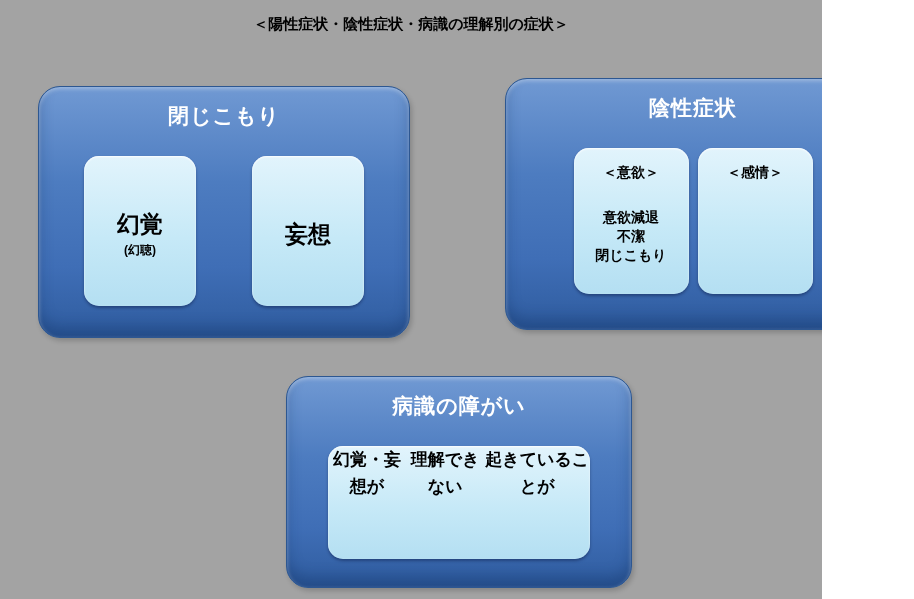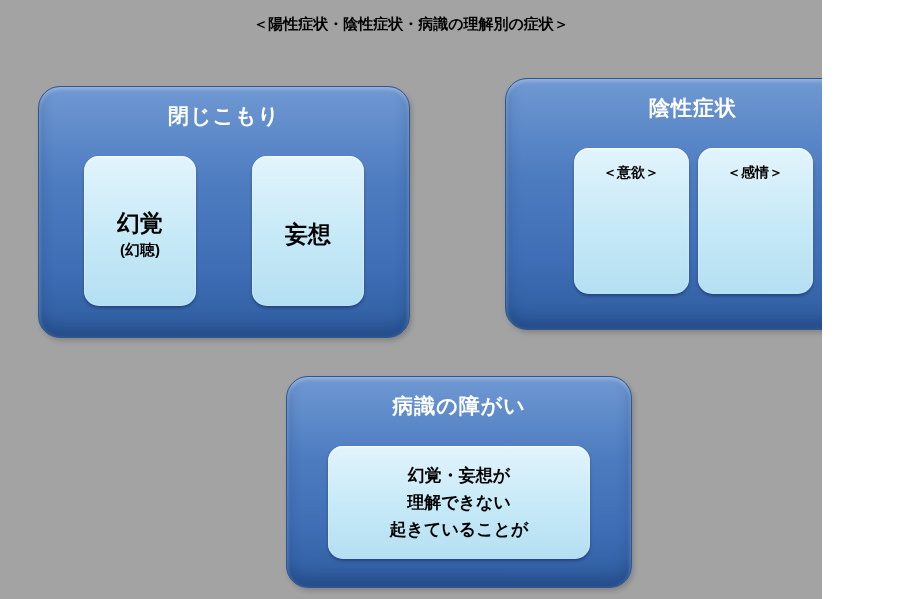--- a/index.html
+++ b/index.html
@@ -62,21 +62,21 @@
   }
   .chip-tall {
     width: 112px;
     height: 150px;
     display: flex;
     flex-direction: column;
     align-items: center;
     justify-content: center;
   }
   .chip-main { font-size: 23px; margin-top: 6px; }
-  .chip-sub  { font-size: 15px; margin-top: 2px; }
+  .chip-sub  { font-size: 12px; margin-top: 2px; }
   
   .chip-row-negative {
     display: flex;
     justify-content: center;
     gap: 9px;
     margin-top: 26px;
   }
   .chip-col {
     width: 115px;
     height: 146px;
@@ -96,21 +96,21 @@
   
   .chip-row-insight {
     display: flex;
     justify-content: center;
     margin-top: 26px;
   }
   .chip-wide {
     width: 262px;
     height: 113px;
     display: flex;
-    flex-direction: column;
+    flex-direction: row;
     justify-content: center;
     font-size: 17px;
     line-height: 27px;
   }
 </style>
 </head>
 <body>
 
 <div class="canvas">
 
@@ -129,20 +129,25 @@
     </div>
   </section>
 
   <section class="panel panel-negative">
     <h2 class="panel-header">陰性症状</h2>
     <div class="chip-row-negative">
 
 
       <div class="chip chip-col">
         <span class="chip-heading">＜意欲＞</span>
+        <div class="chip-lines">
+          <span>意欲減退</span>
+          <span>不潔</span>
+          <span>閉じこもり</span>
+        </div>
       </div>
 
       <div class="chip chip-col">
         <span class="chip-heading">＜感情＞</span>
       </div>
 
     </div>
   </section>
 
   <section class="panel panel-insight">

